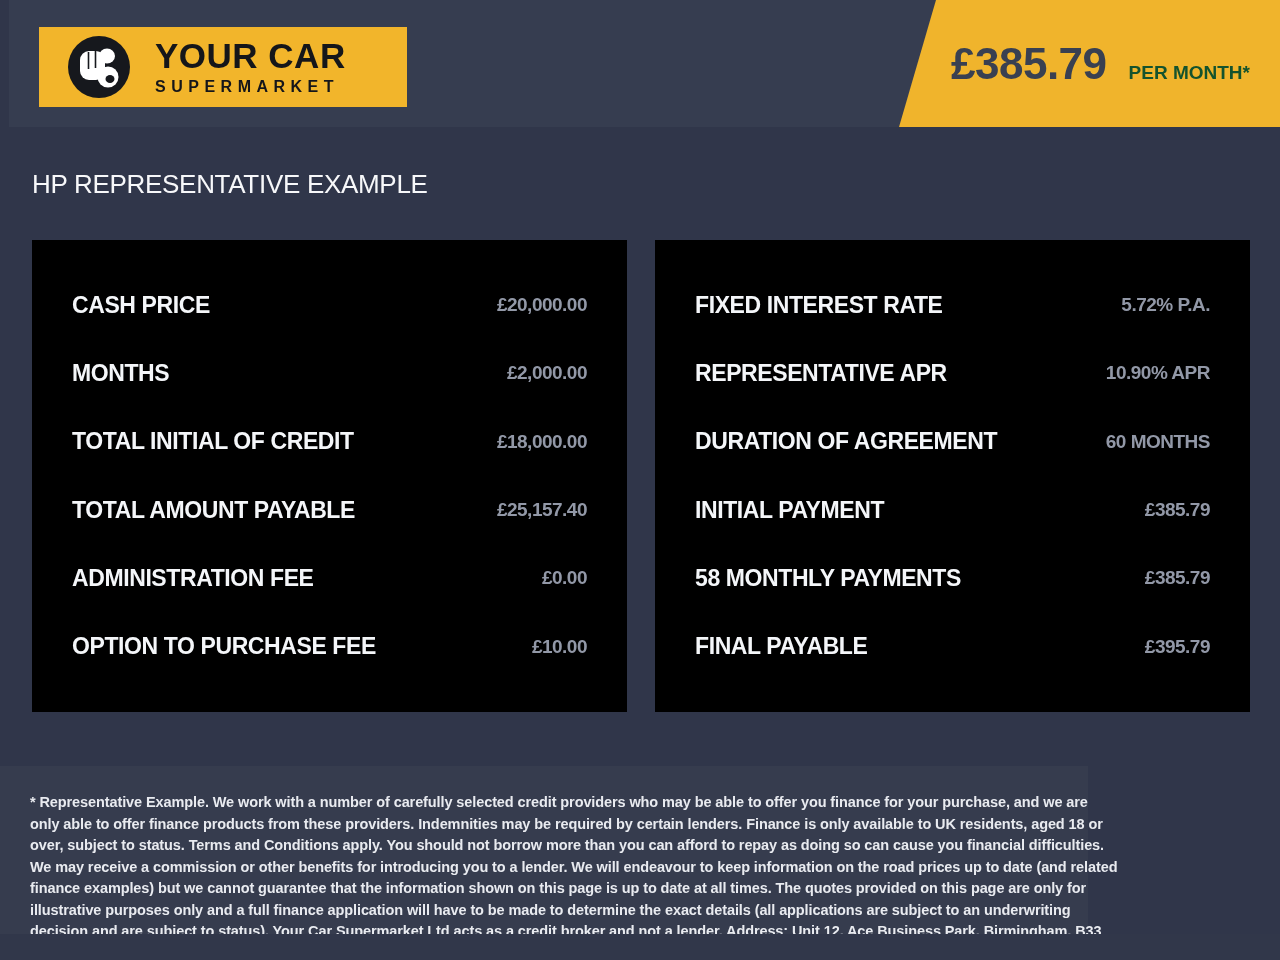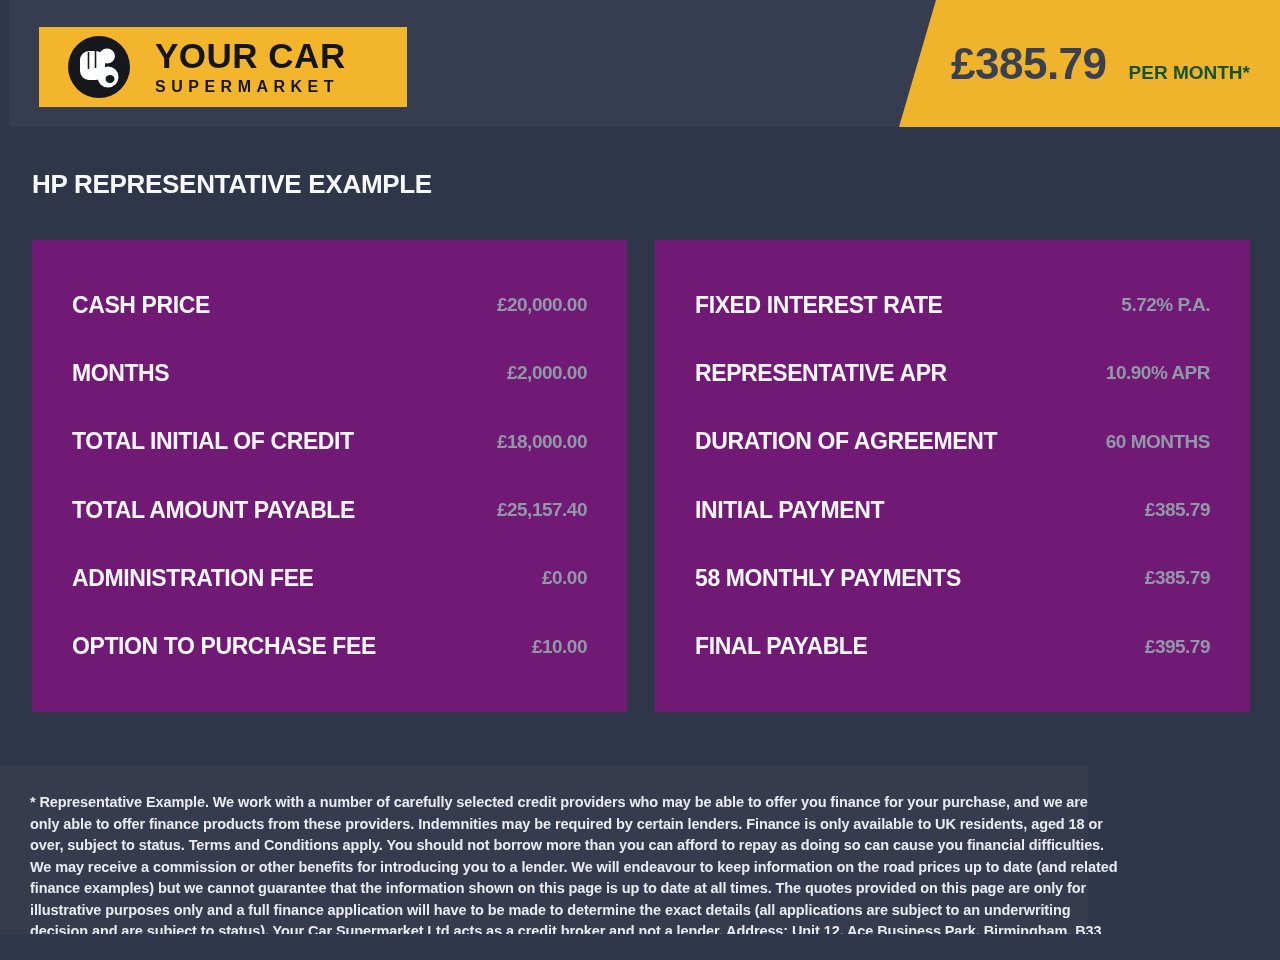--- a/index.html
+++ b/index.html
@@ -48,28 +48,28 @@
     line-height: 127px; 
   }
   .price-period {
     font-size: 19px; font-weight: 800; color: #14532d;
     margin-left: 22px; letter-spacing: 0;
   }
 
   
   .page-title {
     position: absolute; left: 32px; top: 169px;
-    color: #f7f8fa; font-size: 26px; font-weight: 700; letter-spacing: -0.3px;
+    color: #f7f8fa; font-size: 26px; font-weight: 400; letter-spacing: -0.3px;
   }
 
   
   .panel {
     position: absolute; top: 240px;
     width: 595px; height: 472px;
-    background: #701a75;
+    background: #000000;
     padding: 31px 40px;
     display: flex; flex-direction: column;
   }
   .panel-left  { left: 32px; }
   .panel-right { left: 655px; }
   .finance-row {
     height: 68.3px;
     display: flex; align-items: center; justify-content: space-between;
   }
   .row-label {

